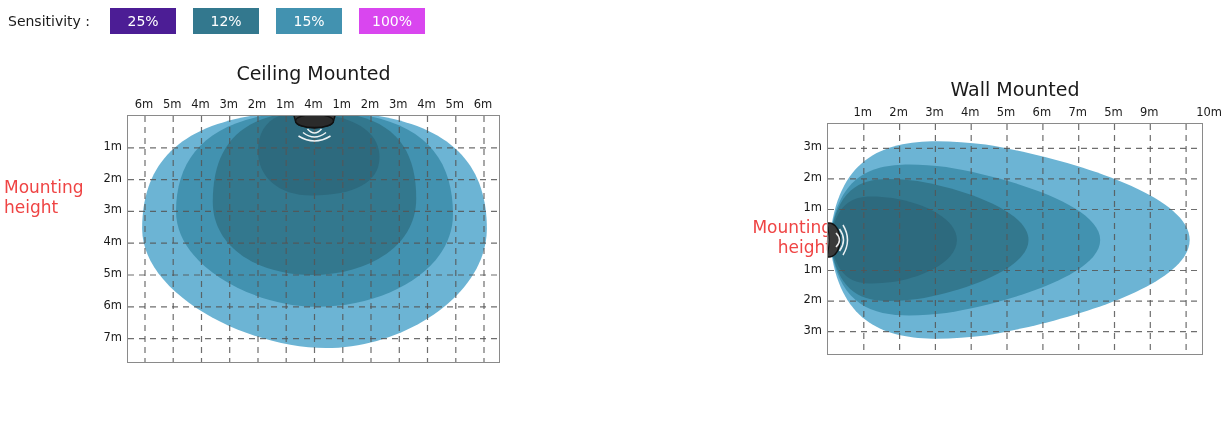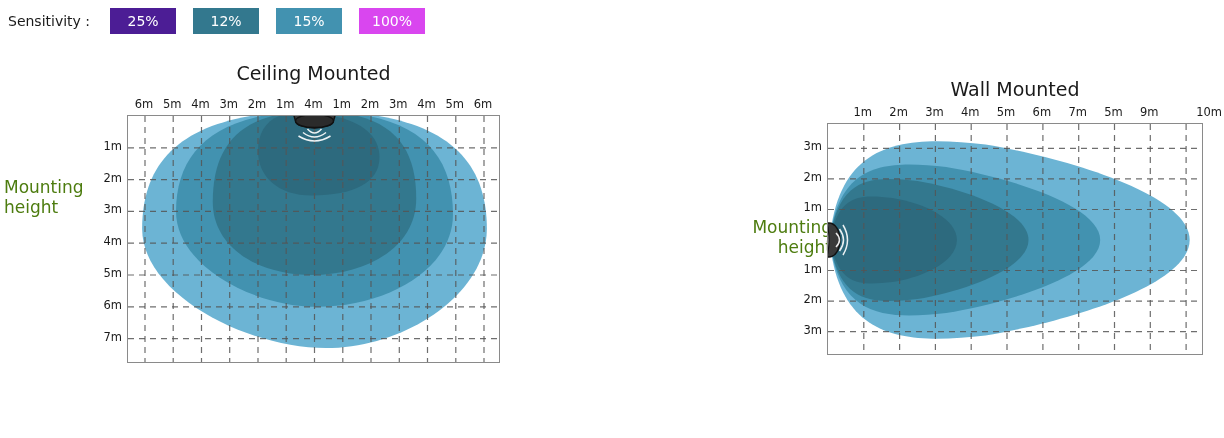--- a/index.html
+++ b/index.html
@@ -34,21 +34,21 @@
   .chart-title {
     position: absolute;
     text-align: center;
     font-size: 19px;
     color: #1a1a1a;
     white-space: nowrap;
   }
   .axis-label-block {
     position: absolute;
     font-size: 17px;
-    color: #4d7c0f;
+    color: #ef4444;
     line-height: 1.15;
   }
   .tick {
     position: absolute;
     font-size: 11.5px;
     color: #1a1a1a;
     white-space: nowrap;
     text-align: center;
   }
   .plotbox {

